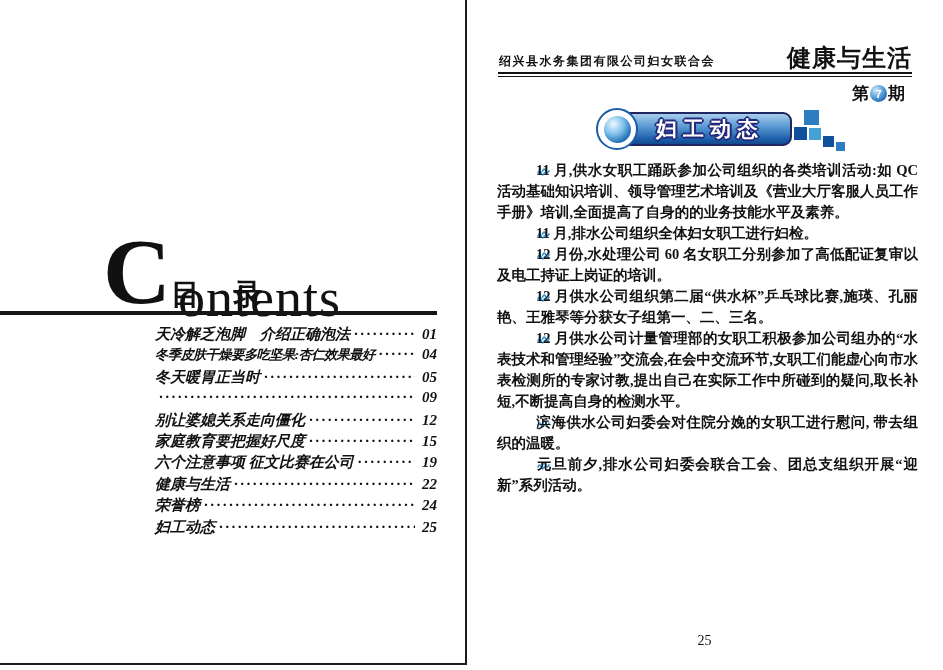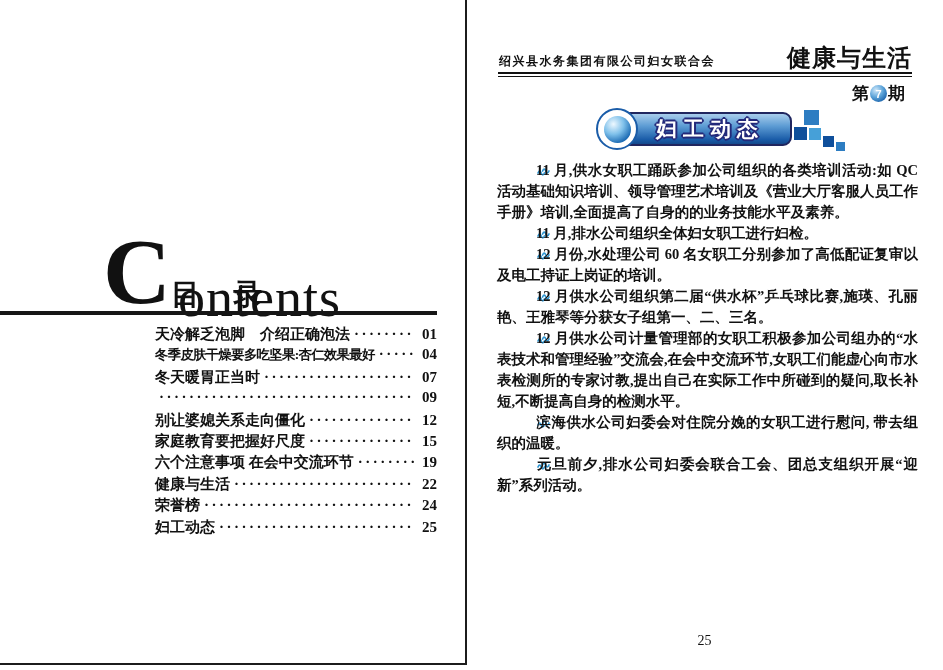--- a/index.html
+++ b/index.html
@@ -13,21 +13,21 @@
 
   
   .left-page { position:absolute; left:0; top:0; width:466px; height:670px; }
   .contents-block { position:absolute; left:103px; top:238px; width:340px; height:76px; }
   .big-c { position:absolute; left:0; top:-14px; font-weight:bold; font-size:94px; line-height:94px; letter-spacing:0; }
   .ontents { position:absolute; left:75px; top:-5px; font-size:54px; line-height:43px; letter-spacing:1px;margin-top:44px; }
   .mulu { position:absolute; left:68px; top:40px; font-size:29px; line-height:32px; font-weight:bold; letter-spacing:13px; white-space:nowrap; }
   .contents-rule { position:absolute; left:0; top:311px; width:437px; height:4px; background:#161616; }
 
   .toc-list { position:absolute; left:155px; top:325px; width:282px; }
-  .toc-row { display:flex; align-items:baseline; height:21.4px; font-weight:bold; font-size:15px; white-space:nowrap; }
+  .toc-row { display:flex; align-items:baseline; height:21.4px; font-weight:bold; font-size:15px; white-space:nowrap;font-style:italic; }
   .toc-title { flex:0 0 auto; }
   .toc-list div.toc-row:nth-of-type(2) .toc-title { font-size:13.3px; letter-spacing:-0.6px; }
   .toc-leader { flex:1 1 0; min-width:0; overflow:hidden; margin:0 4px; }
   .toc-leader::after { content:"·······························································"; letter-spacing:2.5px; font-weight:bold; }
   .toc-page { flex:0 0 auto; text-align:right; min-width:18px; }
 
   
   .right-page { position:absolute; left:466px; top:0; width:477px; height:528px; }
   .hdr-org { position:absolute; left:33px; top:53px; font-size:12px; font-weight:bold; letter-spacing:1.5px; white-space:nowrap; }
   .hdr-pub { position:absolute; right:31px; top:42px; font-size:24px; font-weight:bold; letter-spacing:1px;
@@ -97,42 +97,42 @@
 
         <div class="toc-row">
           <span class="toc-title">冬季皮肤干燥要多吃坚果:杏仁效果最好</span>
           <span class="toc-leader"></span>
           <span class="toc-page">04</span>
         </div>
 
         <div class="toc-row">
           <span class="toc-title">冬天暖胃正当时</span>
           <span class="toc-leader"></span>
-          <span class="toc-page">07</span>
+          <span class="toc-page">05</span>
         </div>
 
         <div class="toc-row">
           <span class="toc-leader"></span>
           <span class="toc-page">09</span>
         </div>
 
         <div class="toc-row">
           <span class="toc-title">别让婆媳关系走向僵化</span>
           <span class="toc-leader"></span>
           <span class="toc-page">12</span>
         </div>
 
         <div class="toc-row">
           <span class="toc-title">家庭教育要把握好尺度</span>
           <span class="toc-leader"></span>
           <span class="toc-page">15</span>
         </div>
 
         <div class="toc-row">
-          <span class="toc-title">六个注意事项 在会中交流环节</span>
+          <span class="toc-title">六个注意事项 征文比赛在公司</span>
           <span class="toc-leader"></span>
           <span class="toc-page">19</span>
         </div>
 
 
         <div class="toc-row">
           <span class="toc-title">健康与生活</span>
           <span class="toc-leader"></span>
           <span class="toc-page">22</span>
         </div>

